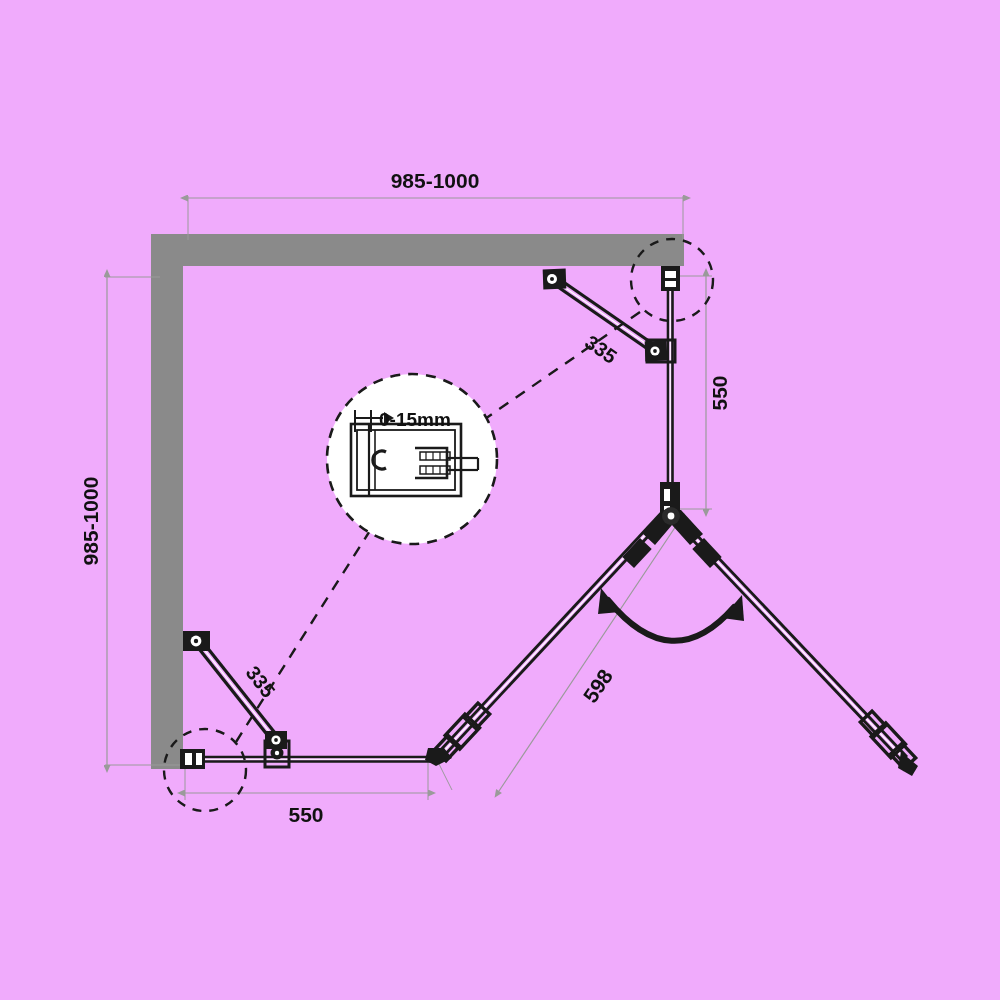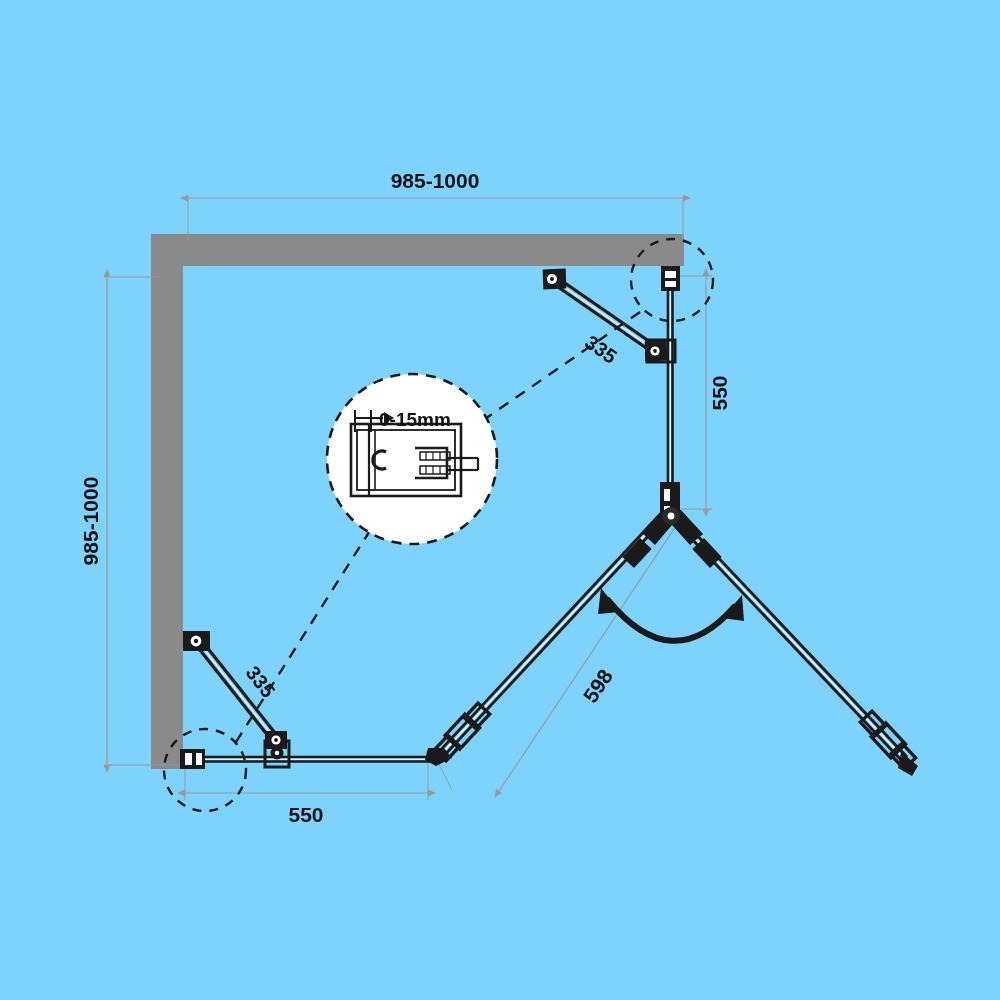--- a/index.html
+++ b/index.html
@@ -10,21 +10,21 @@
   body {
     width: 1000px;
     height: 1000px;
     font-family: "Liberation Sans", sans-serif;
     overflow: hidden;
   }
   #stage {
     position: relative;
     width: 1000px;
     height: 1000px;
-    background: #7dd3fc;
+    background: #f0abfc;
   }
   svg#drawing {
     position: absolute;
     left: 0;
     top: 0;
     width: 1000px;
     height: 1000px;
   }
   .dim-text {
     font-family: "Liberation Sans", sans-serif;

